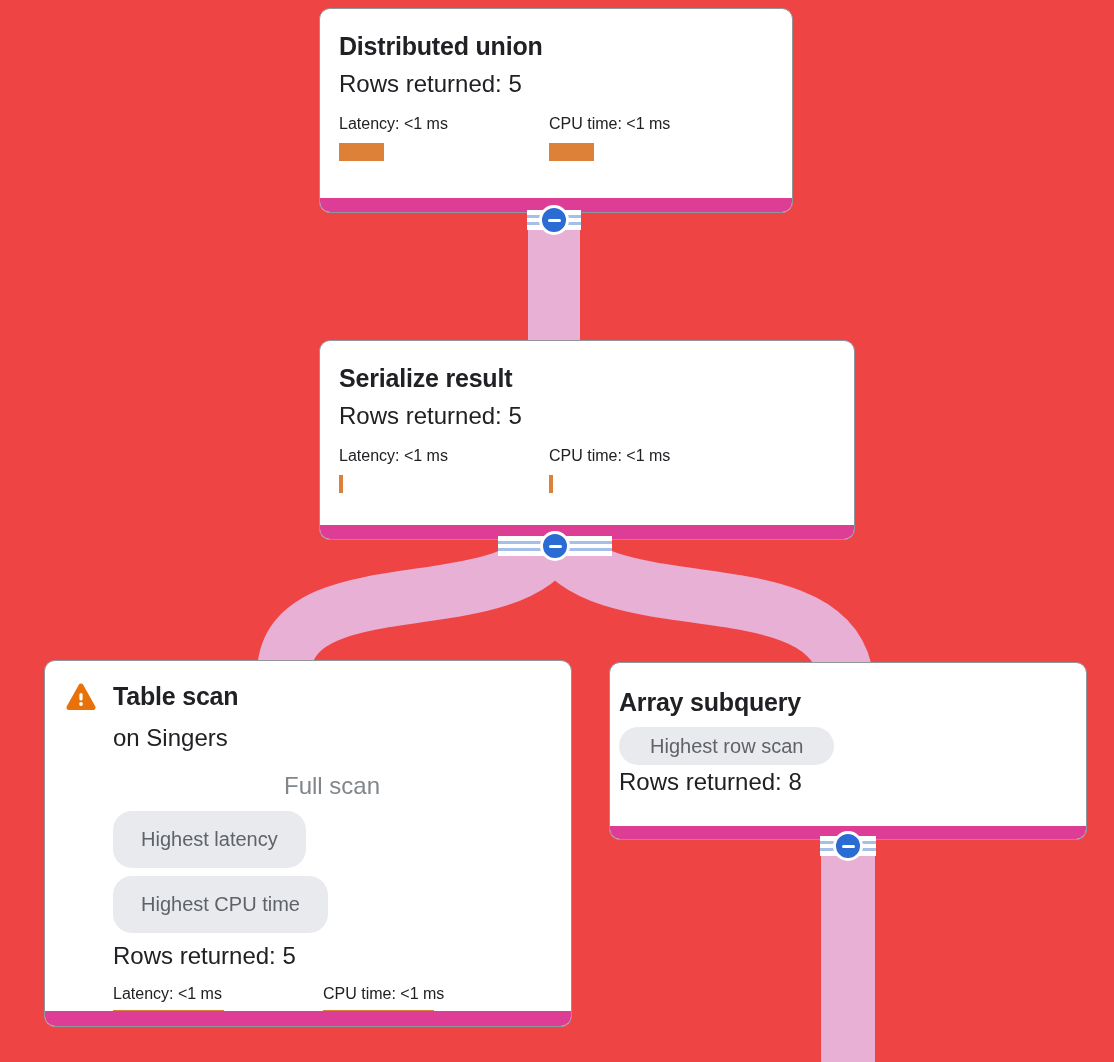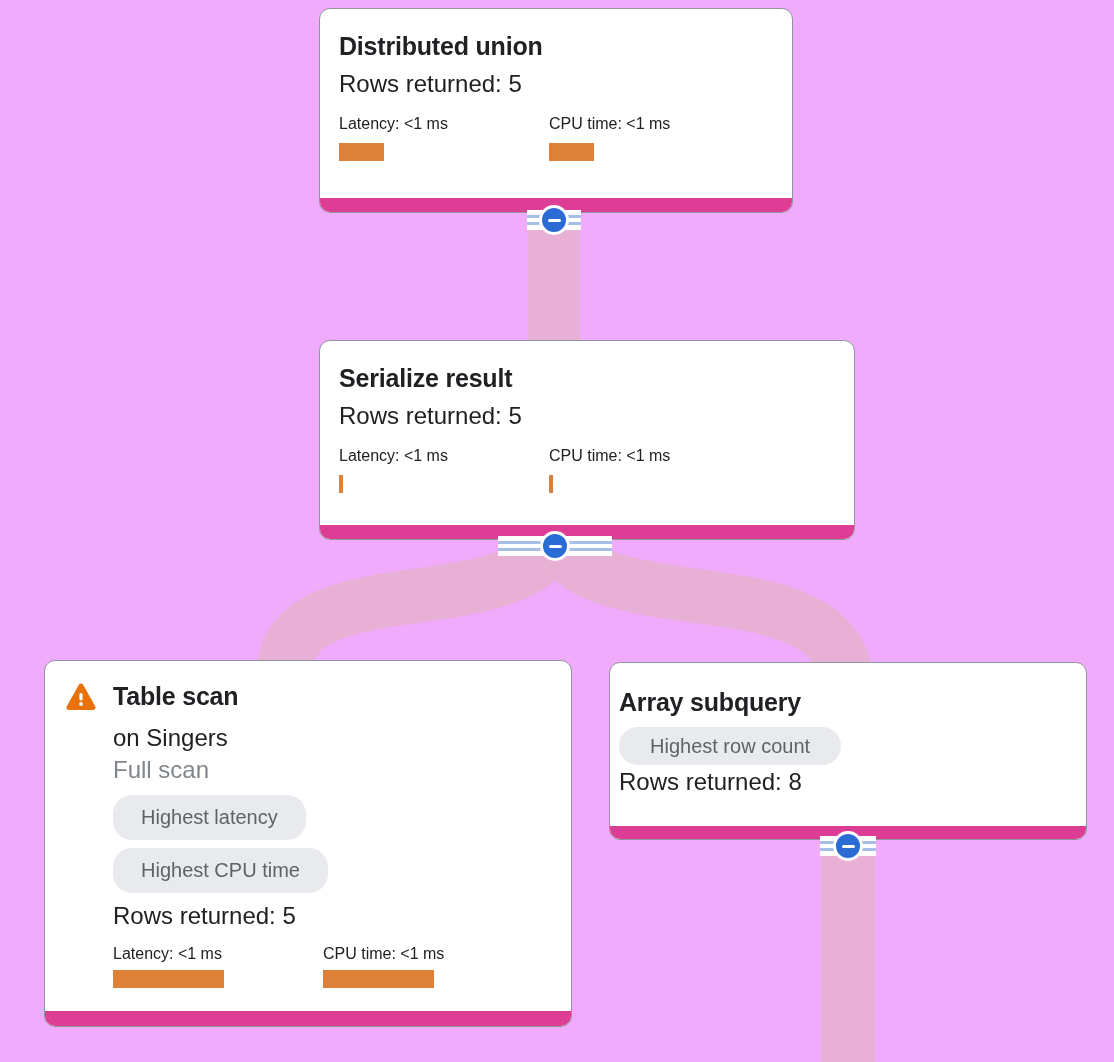--- a/index.html
+++ b/index.html
@@ -6,21 +6,21 @@
   body{
     background:#eff1f3;
     font-family:"Liberation Sans", sans-serif;
     color:#202124;
   }
   .canvas{
     position:relative;
     width:1114px;
     height:1062px;
     overflow:hidden;
-    background:#f0abfc;
+    background:#ef4444;
   }
   
   .edge-band{
     position:absolute;
     background:#e7b0d4;
     z-index:1;
   }
   svg.edge-fan{
     position:absolute;
     left:0; top:0;
@@ -53,41 +53,41 @@
     letter-spacing:-0.2px;
     line-height:30px;
     color:#202124;
   }
   .card-line{
     font-size:24px;
     line-height:26px;
     margin-top:10px;
     color:#202124;
   }
-  .card-line.muted{ color:#80868b; margin-top:6px; }
+  .card-line.muted{ color:#80868b; margin-top:22px;text-align:center; }
   .metrics{
     display:flex;
     margin-top:14px;
   }
   .metric{ width:210px; }
   .metric-label{
     font-size:16px;
     line-height:26px;
     color:#202124;
   }
   .metric-bar{
     margin-top:6px;
     height:18px;
     background:#dd8138;
   }
   .chip{
     display:inline-block;
     height:37px;
     line-height:37px;
-    padding:4px 28px;
+    padding:10px 28px;
     border-radius:19px;
     background:#e8eaed;
     color:#5f6368;
     font-size:20px;
     white-space:nowrap;
   }
   
   .warn-icon{
     position:absolute;
     left:21px; top:22px;
@@ -212,21 +212,21 @@
         </div>
       </div>
     </div>
     <div class="card-accent" style="height:15px;"></div>
   </div>
 
   <div class="card" style="left:609px;top:662px;width:478px;height:178px;">
     <div class="card-body pad-lg">
       <div class="card-title">Array subquery</div>
       <div style="margin-top:10px;">
-        <span class="chip" style="padding:0 31px;height:38px;line-height:38px;">Highest row count</span>
+        <span class="chip" style="padding:0 31px;height:38px;line-height:38px;">Highest row scan</span>
       </div>
       <div class="card-line" style="margin-top:4px;">Rows returned: 8</div>
     </div>
     <div class="card-accent" style="height:13px;"></div>
   </div>
 
   <div class="handle" style="left:527px;top:210px;width:54px;">
     <div class="stripes"></div>
     <div class="knob">
       <div class="minus"></div>

